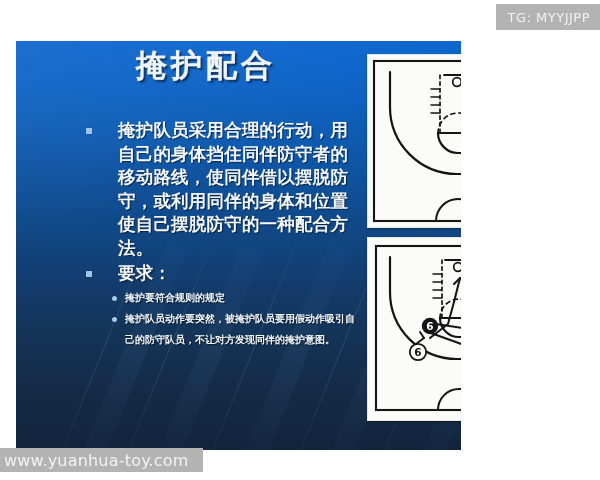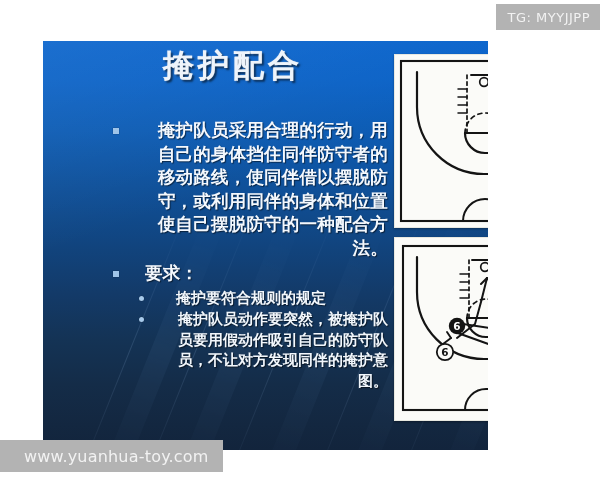--- a/index.html
+++ b/index.html
@@ -6,36 +6,35 @@
   body{
     width:600px;height:480px;overflow:hidden;
     background:#ffffff;
     font-family:"Liberation Sans","DejaVu Sans",sans-serif;
     position:relative;
   }
   .stage{position:absolute;inset:0;background:#fff;}
 
   
   .slide{
-    position:absolute;left:43px;top:41px;width:445px;height:409px;
+    position:absolute;left:16px;top:41px;width:445px;height:409px;
     background:
       linear-gradient(160deg, rgba(255,255,255,0.07) 0%, rgba(255,255,255,0) 38%),
       linear-gradient(180deg,
         #0a64cc 0%,
         #0b62c6 10%,
         #0d5cb4 22%,
         #0f5099 36%,
         #11447e 50%,
         #133a68 62%,
         #143355 73%,
         #142c48 84%,
         #132740 94%,
         #12243c 100%);
     overflow:hidden;
-    text-align:right;
   }
   
   .streaks{position:absolute;left:0;bottom:0;width:100%;height:230px;opacity:.30;pointer-events:none;}
   .streaks i{
     position:absolute;bottom:-40px;width:1px;height:300px;
     background:linear-gradient(to top, rgba(255,255,255,0), rgba(160,195,235,.55), rgba(255,255,255,0));
     transform:rotate(22deg);transform-origin:bottom center;
   }
   .streaks i.w{width:22px;background:linear-gradient(to top, rgba(255,255,255,0), rgba(130,175,225,.22), rgba(255,255,255,0));}
 
@@ -64,42 +63,41 @@
     margin-left:16px;
   }
   .sub{margin-left:26px;}
   .lvl2{display:flex;margin-bottom:1px;}
   .dot{
     flex:0 0 auto;width:5px;height:5px;border-radius:50%;background:#a8cbec;
     margin:8px 8px 0 0;box-shadow:0 0 1px rgba(0,0,0,.5);
   }
   .lvl2 .tx{
     font-family:"DejaVu Serif","Liberation Serif",serif;
-    font-size:15px;line-height:20.5px;font-weight:700;color:#f2f7fc;
+    font-size:10px;line-height:20.5px;font-weight:700;color:#f2f7fc;
     text-shadow:1px 1px 1px rgba(0,0,0,.55);
-    margin-left:24px;
   }
 
   
   .diagram{
     position:absolute;background:#fbfbf8;border:1px solid #e8e8e0;
     box-shadow:0 1px 2px rgba(0,0,0,.35);
   }
   #diagram-top{left:351px;top:13px;width:180px;height:172px;}
   #diagram-bottom{left:351px;top:196px;width:180px;height:182px;}
   .diagram svg{display:block;width:100%;height:100%;}
 
   
   .wm{
     position:absolute;background:#b3b3b3;color:#f2f2f2;
     font-family:"DejaVu Sans","Liberation Sans",sans-serif;
     display:flex;align-items:center;
   }
   #watermark-top{right:0;top:4px;height:26px;padding:0 10px 0 12px;font-size:13px;letter-spacing:.5px;}
-  #watermark-bottom{left:0;bottom:8px;height:32px;padding:0 14px 0 24px;font-size:16px;letter-spacing:.2px;}
+  #watermark-bottom{left:0;bottom:8px;height:24px;padding:0 14px 0 4px;font-size:16px;letter-spacing:.2px;}
 </style>
 </head>
 <body>
 
 <div class="stage">
 
   <div class="slide">
 
     <div class="streaks">
       <i style="left:30px"></i>

